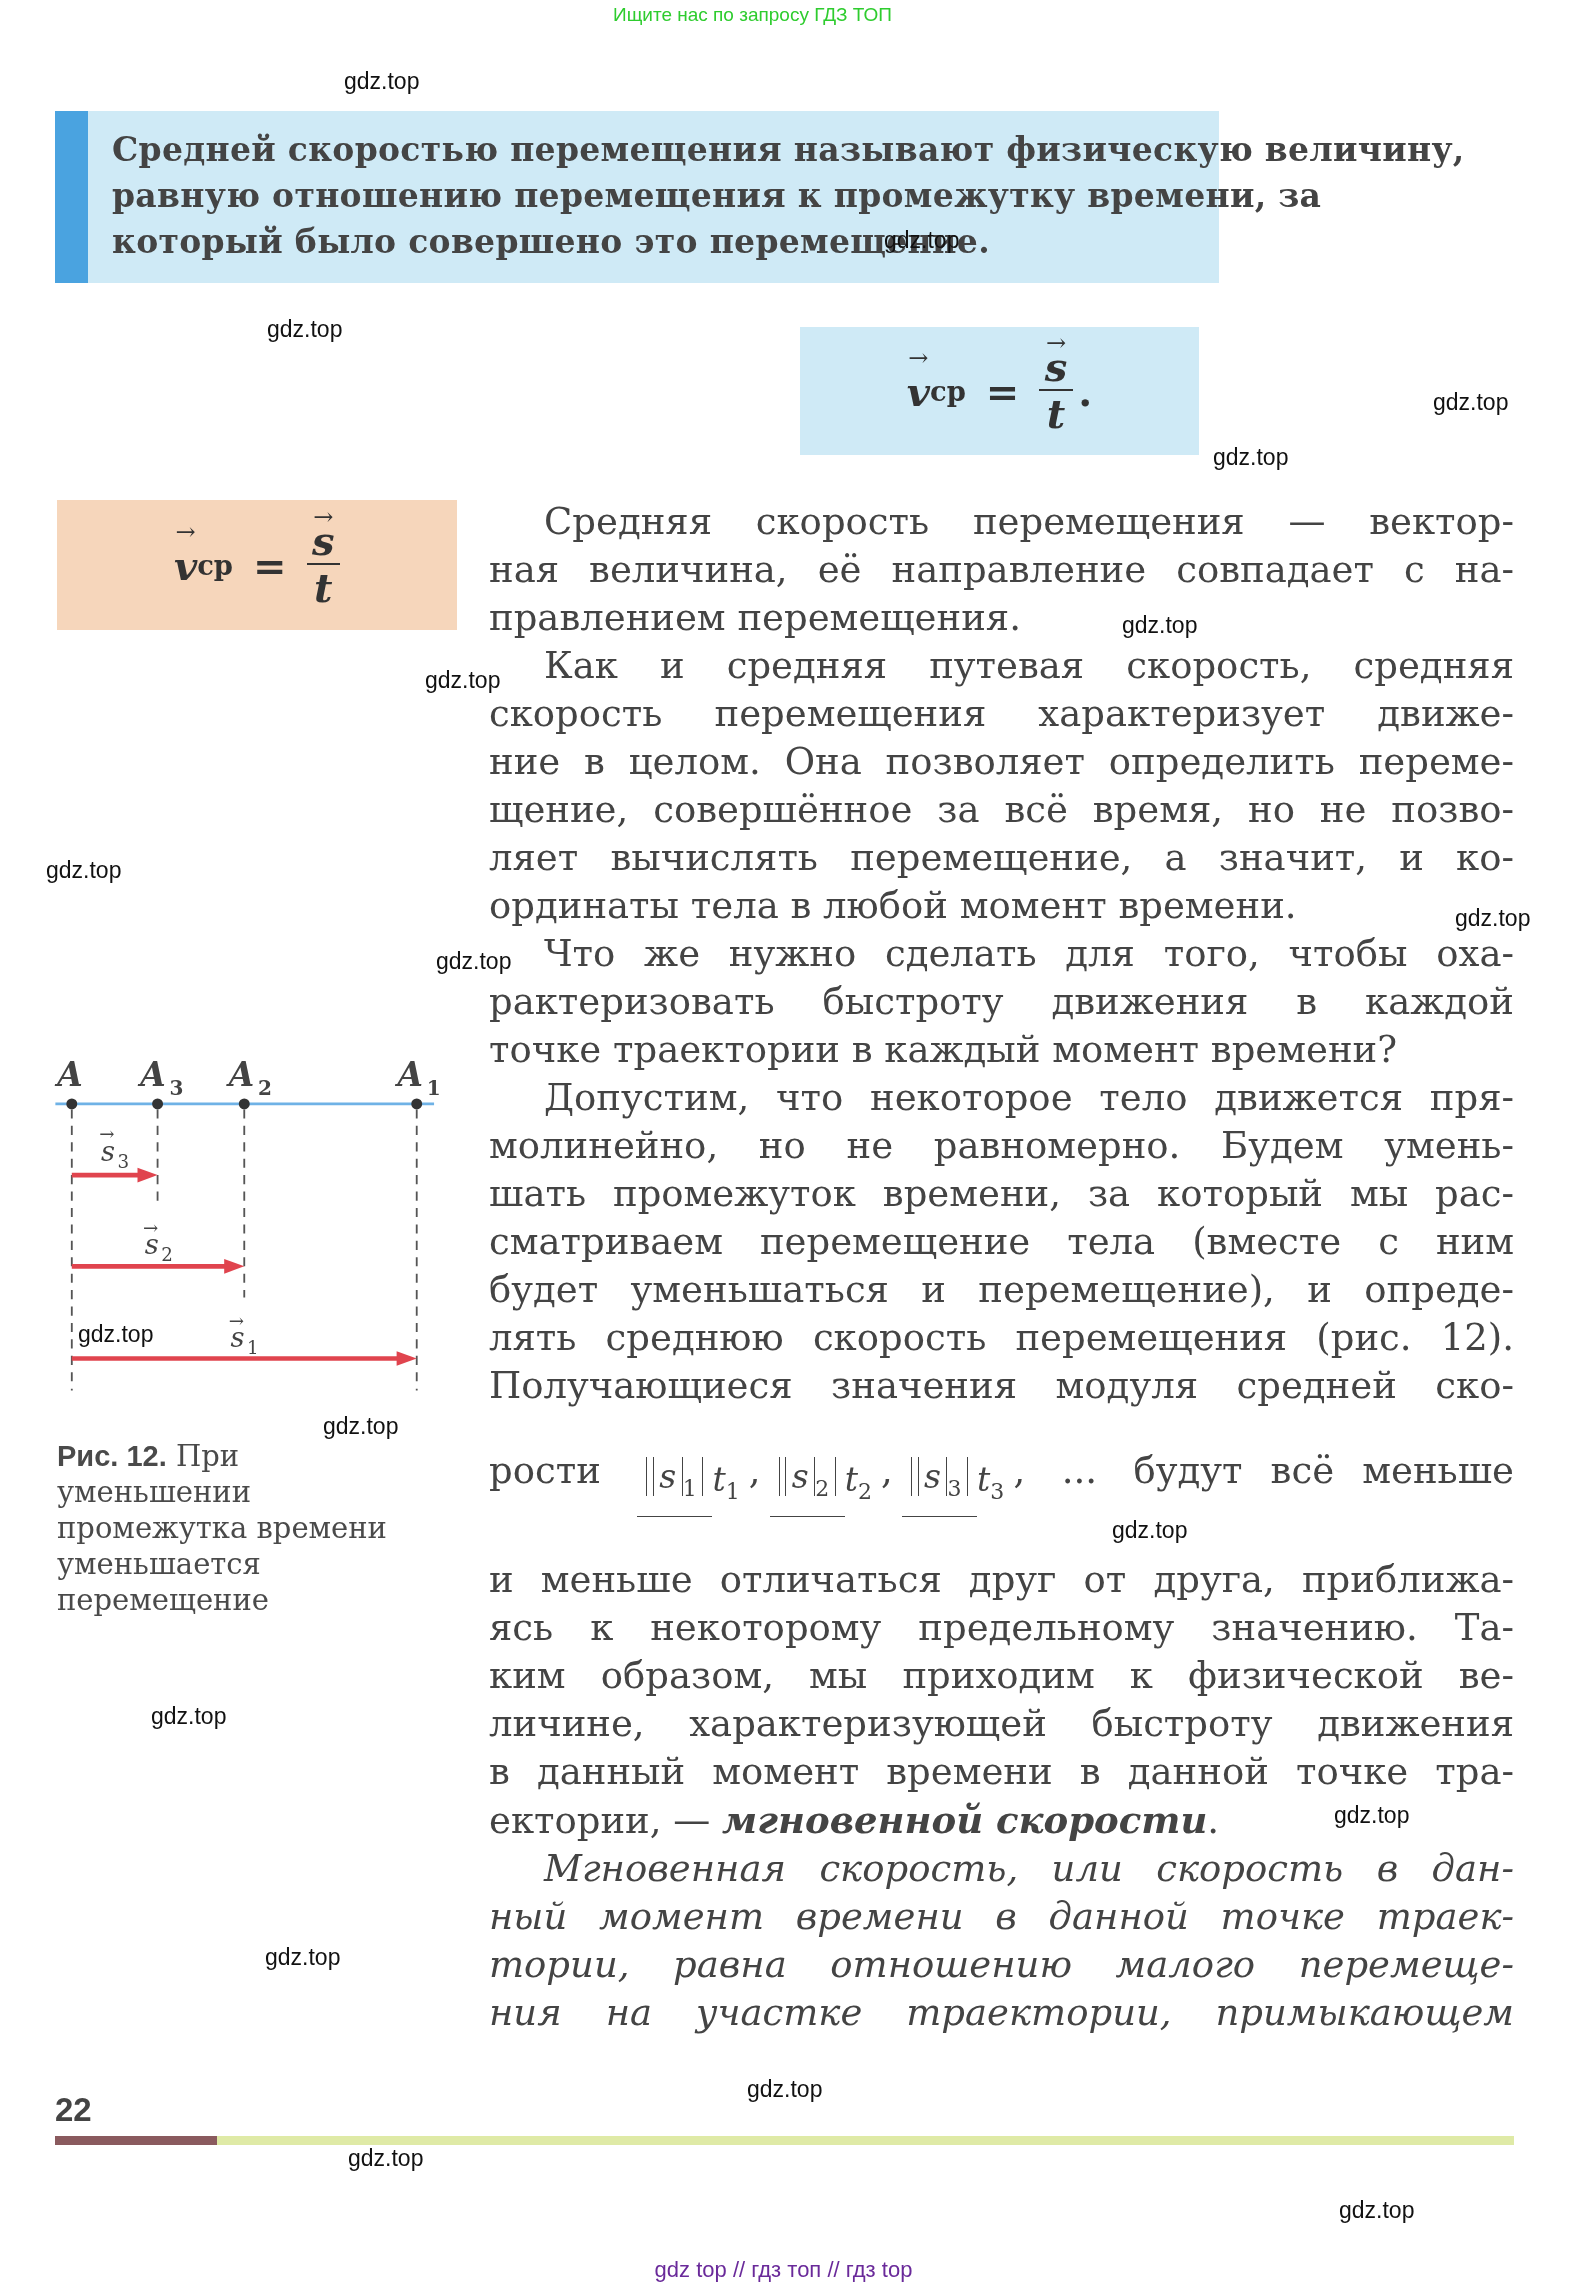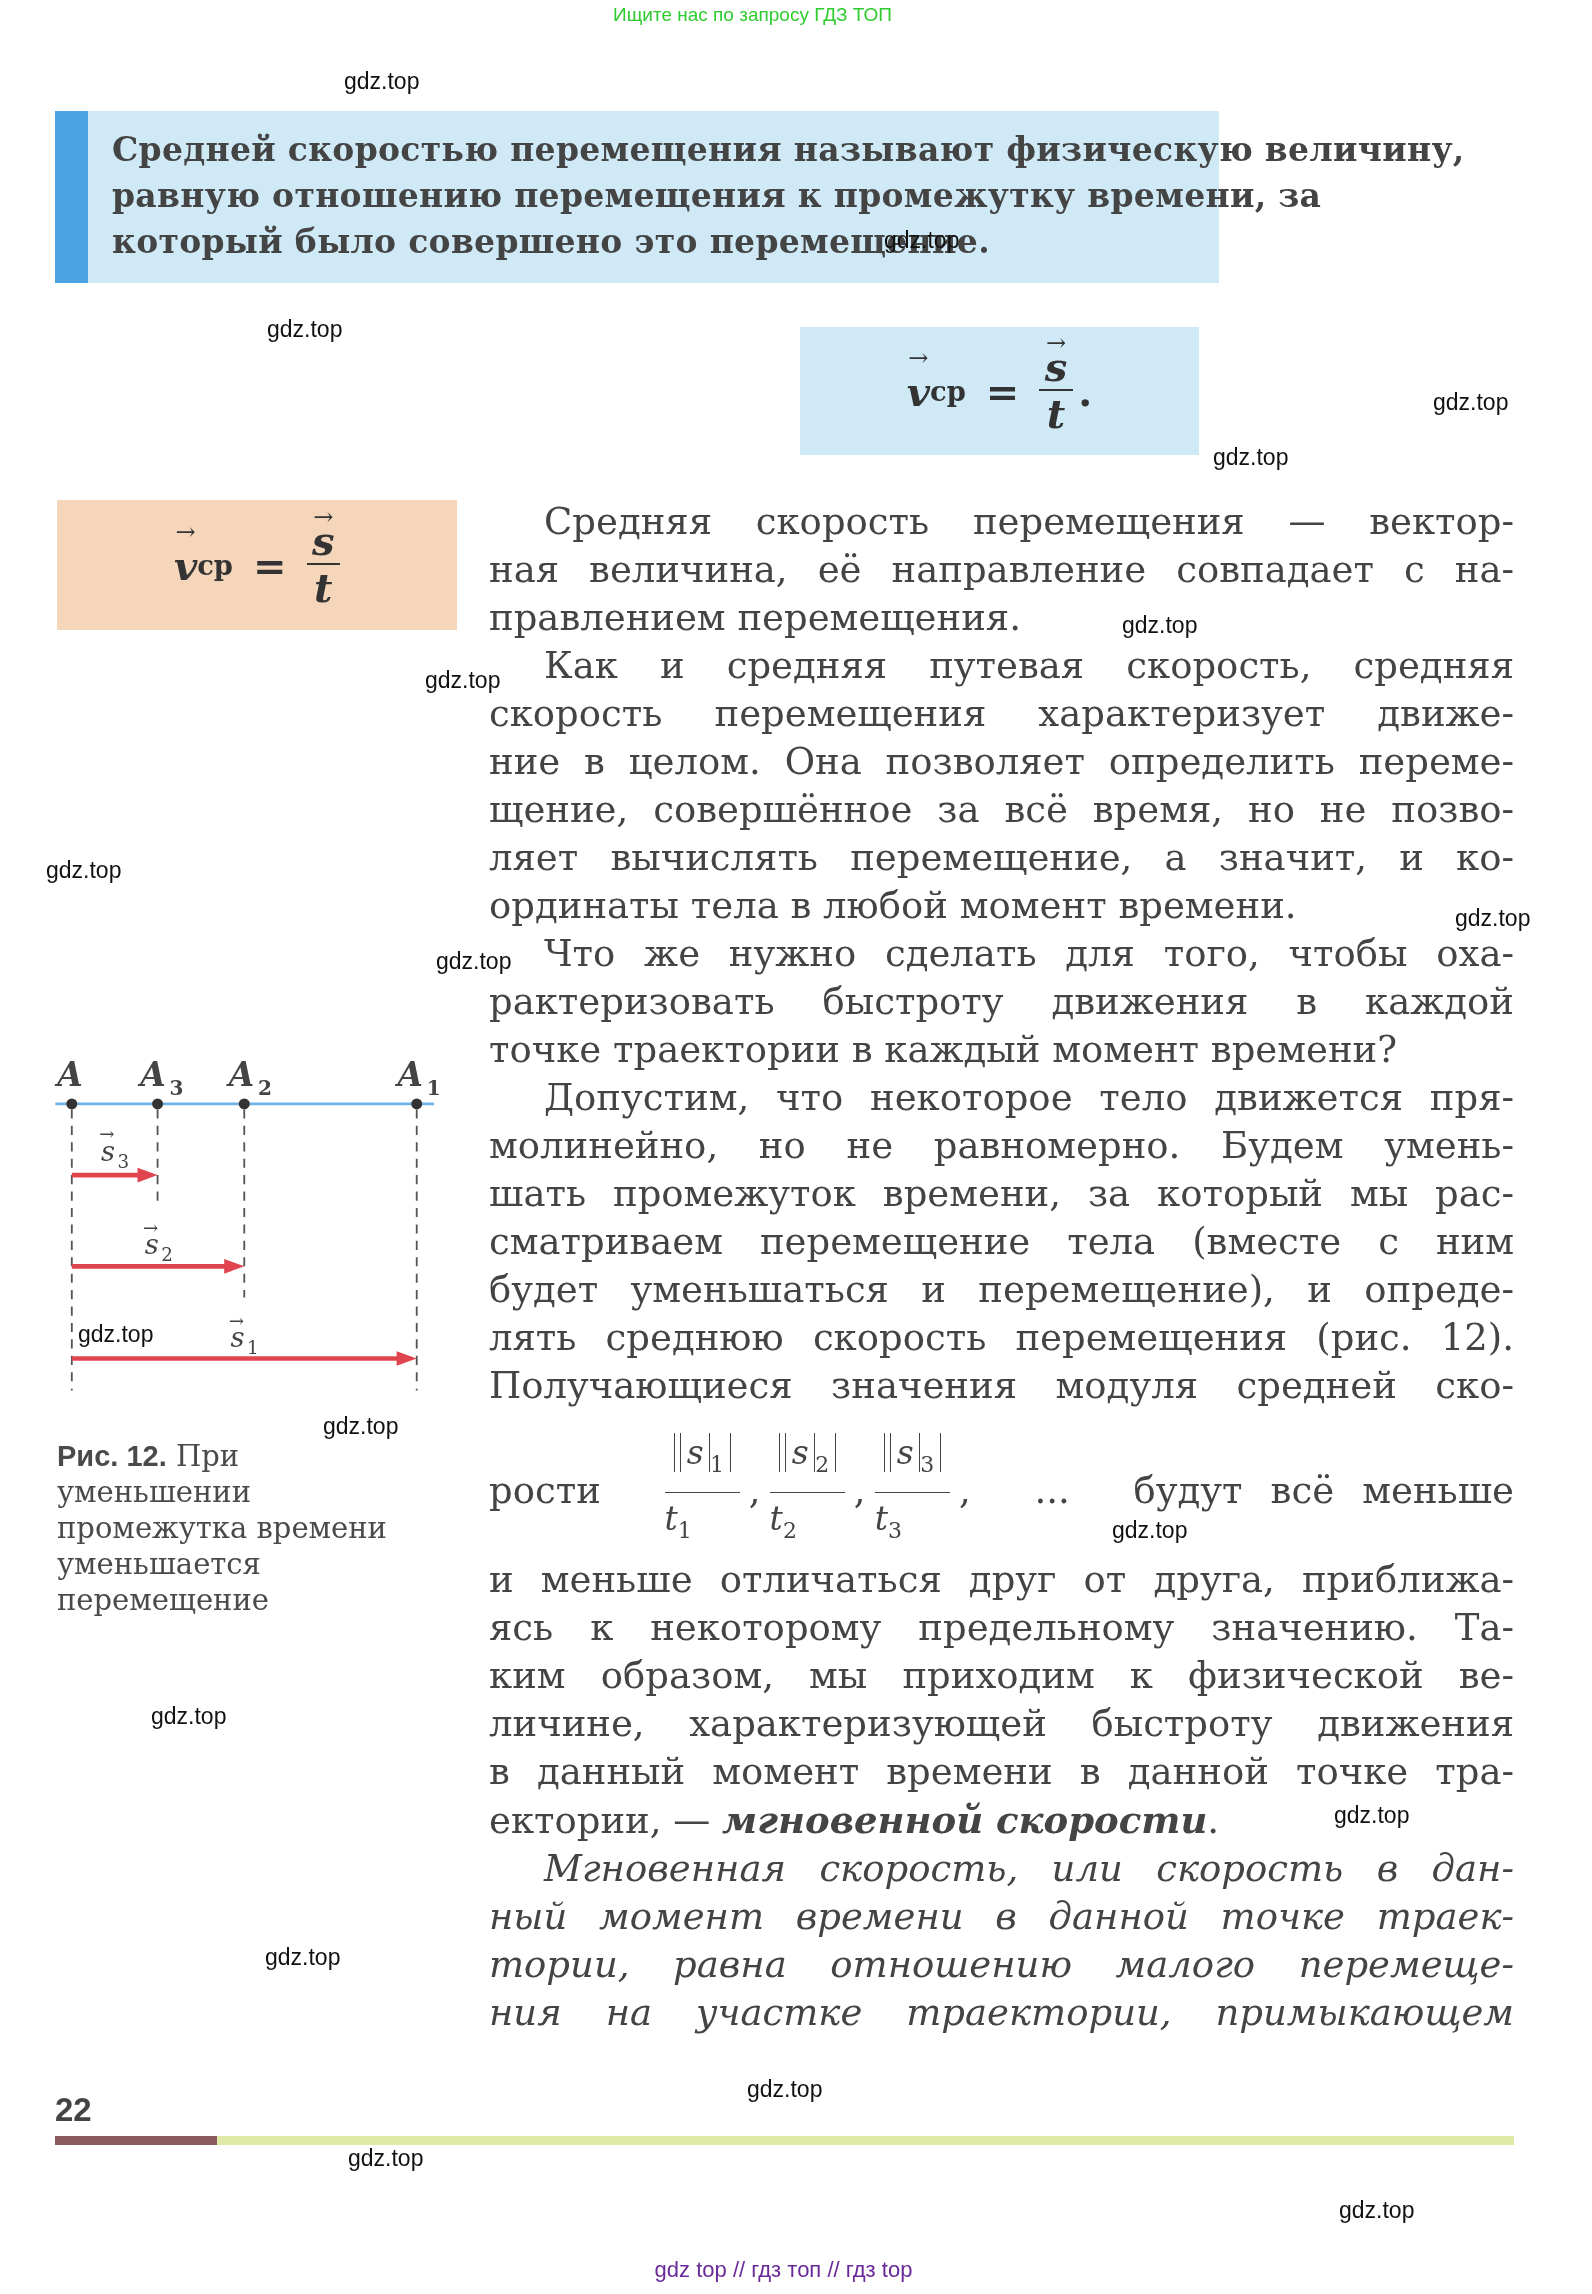--- a/index.html
+++ b/index.html
@@ -57,21 +57,21 @@
   }
   .caption b { font-family: "Liberation Sans", sans-serif; font-weight: bold; }
   .page-num { left: 55px; top: 2091px; font-family: "Liberation Sans", sans-serif; font-size: 33px; font-weight: bold; color: #444; }
   .rule-dark { left: 55px; top: 2136px; width: 163px; height: 9.1px; background: #8a5a5e; }
   .rule-light { left: 217px; top: 2136px; width: 1297px; height: 9.1px; background: #dfeaa6; }
   .bottom-banner {
     left: 0; top: 2257px; width: 1567px; text-align: center;
     font-family: "Liberation Sans", sans-serif; font-size: 22px; color: #6a2a9a;
   }
   .ratios { display: inline-flex; align-items: center; vertical-align: middle; gap: 9.1px; }
-  .ratio { display: inline-flex; flex-direction: column; align-items: flex-start; font-style: italic; font-size: 33px; }
+  .ratio { display: inline-flex; flex-direction: row; align-items: flex-end; font-style: italic; font-size: 33px; margin-top: 24px; }
   .ratio .n { border-bottom: 1.8px solid #444; padding: 0 9.1px; line-height: 55px; }
   .ratio .n span { border-left: 1.8px solid #444; border-right: 1.8px solid #444; padding: 0 5.5px; }
   .ratio .d { line-height: 51px; }
   .ratio sub { font-size: 22px; font-style: normal; }
 </style>
 </head>
 <body>
 
 <div class="abs top-banner">Ищите нас по запросу ГДЗ ТОП</div>
 

